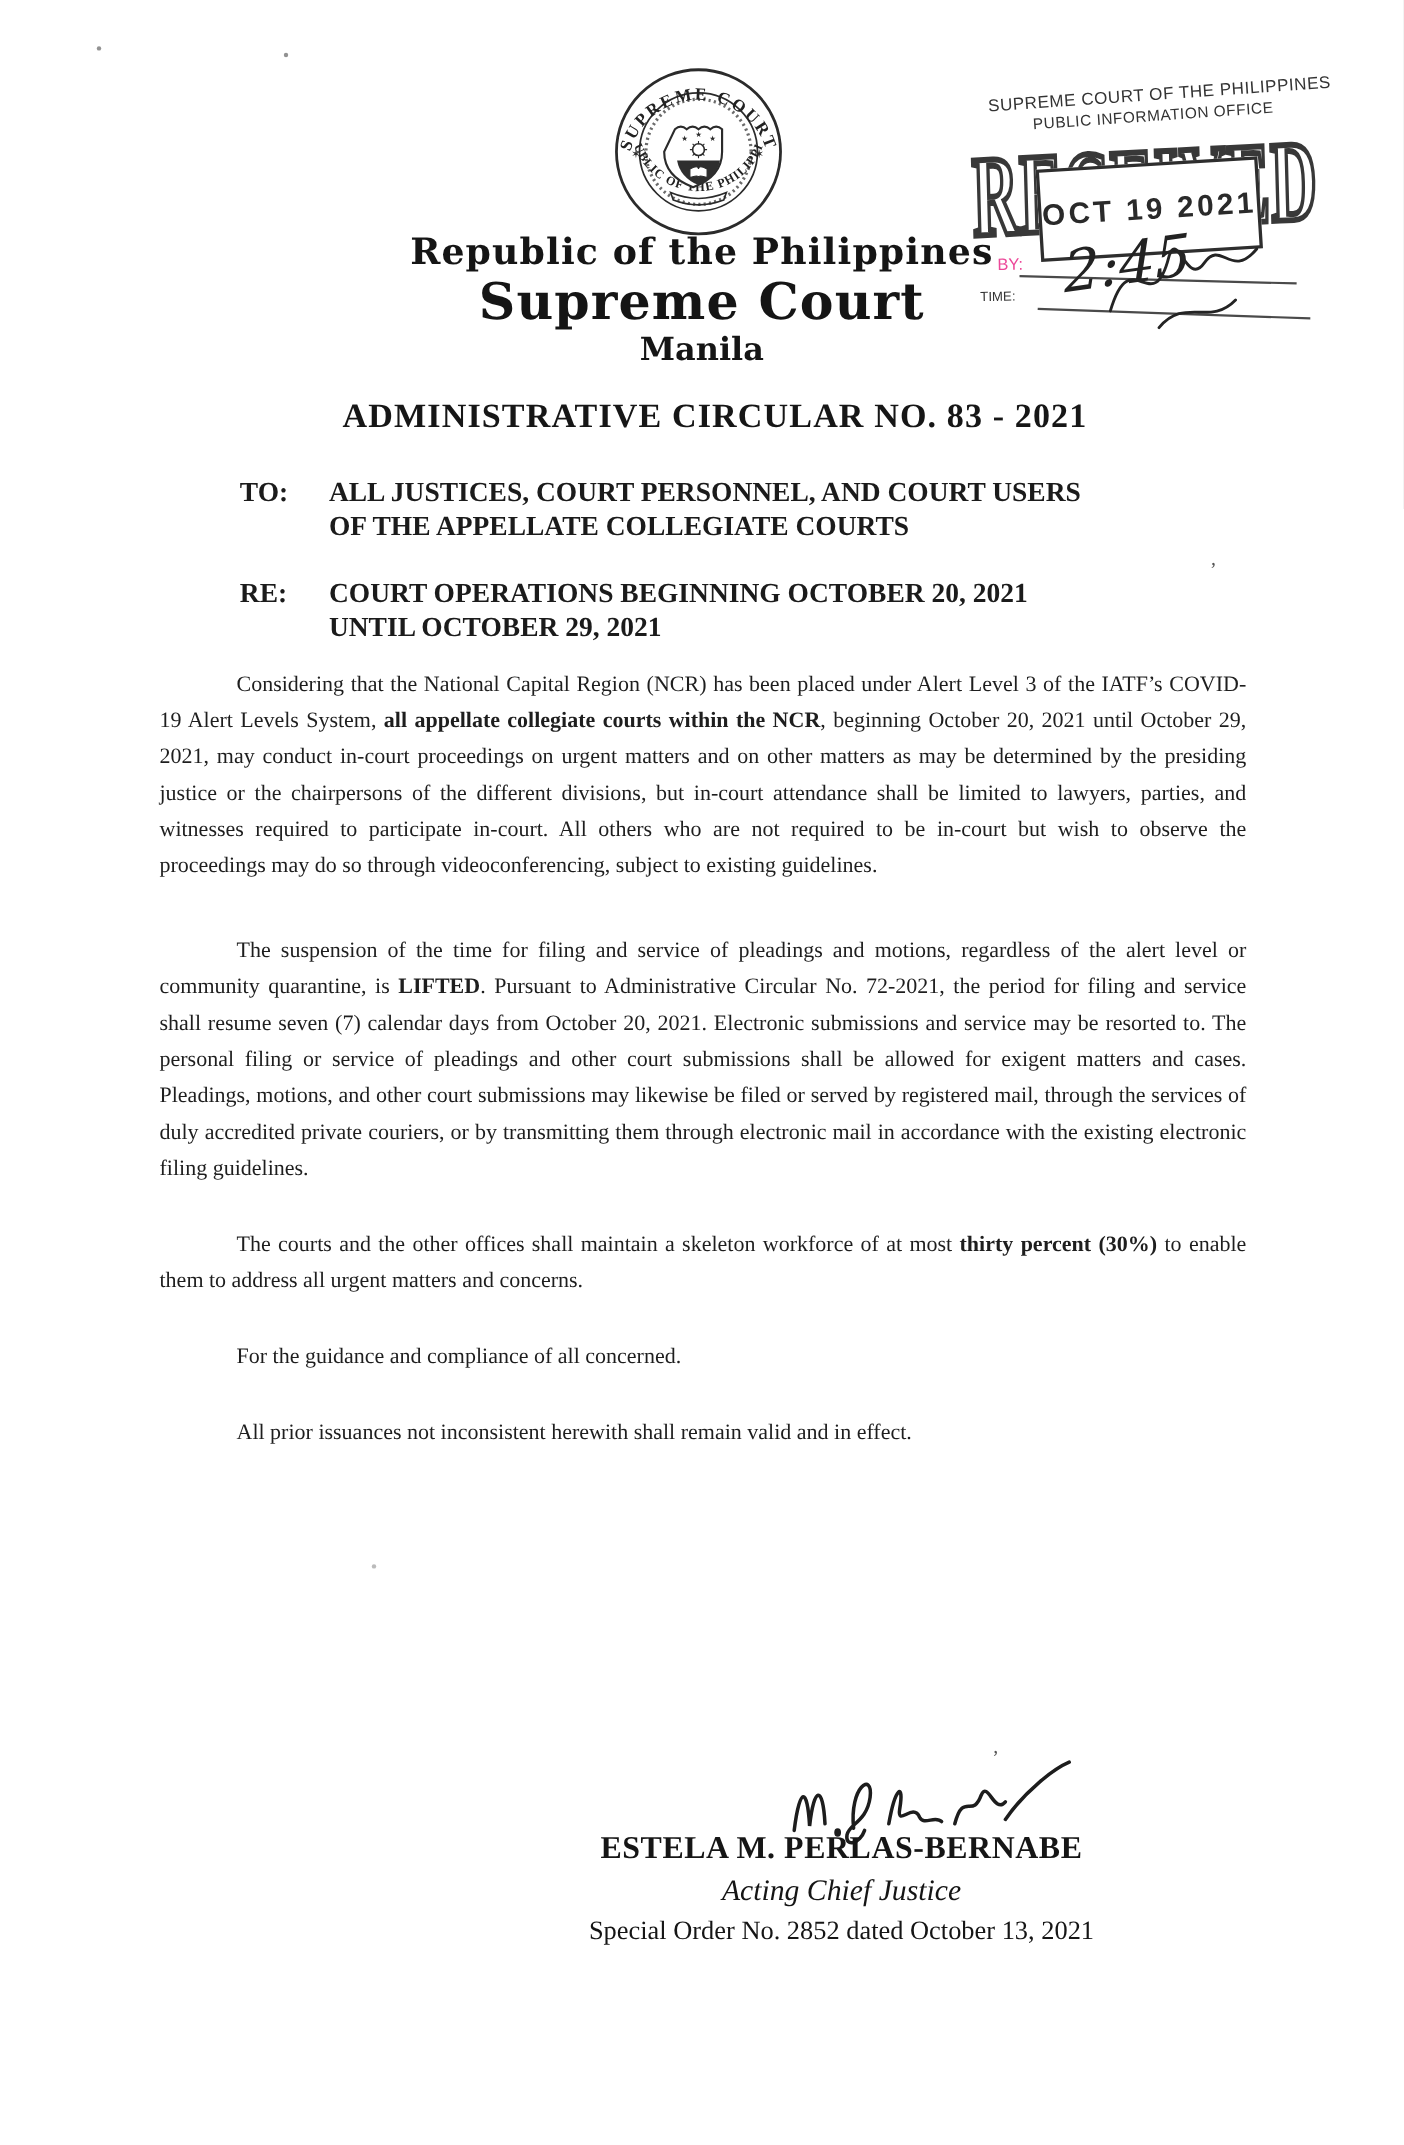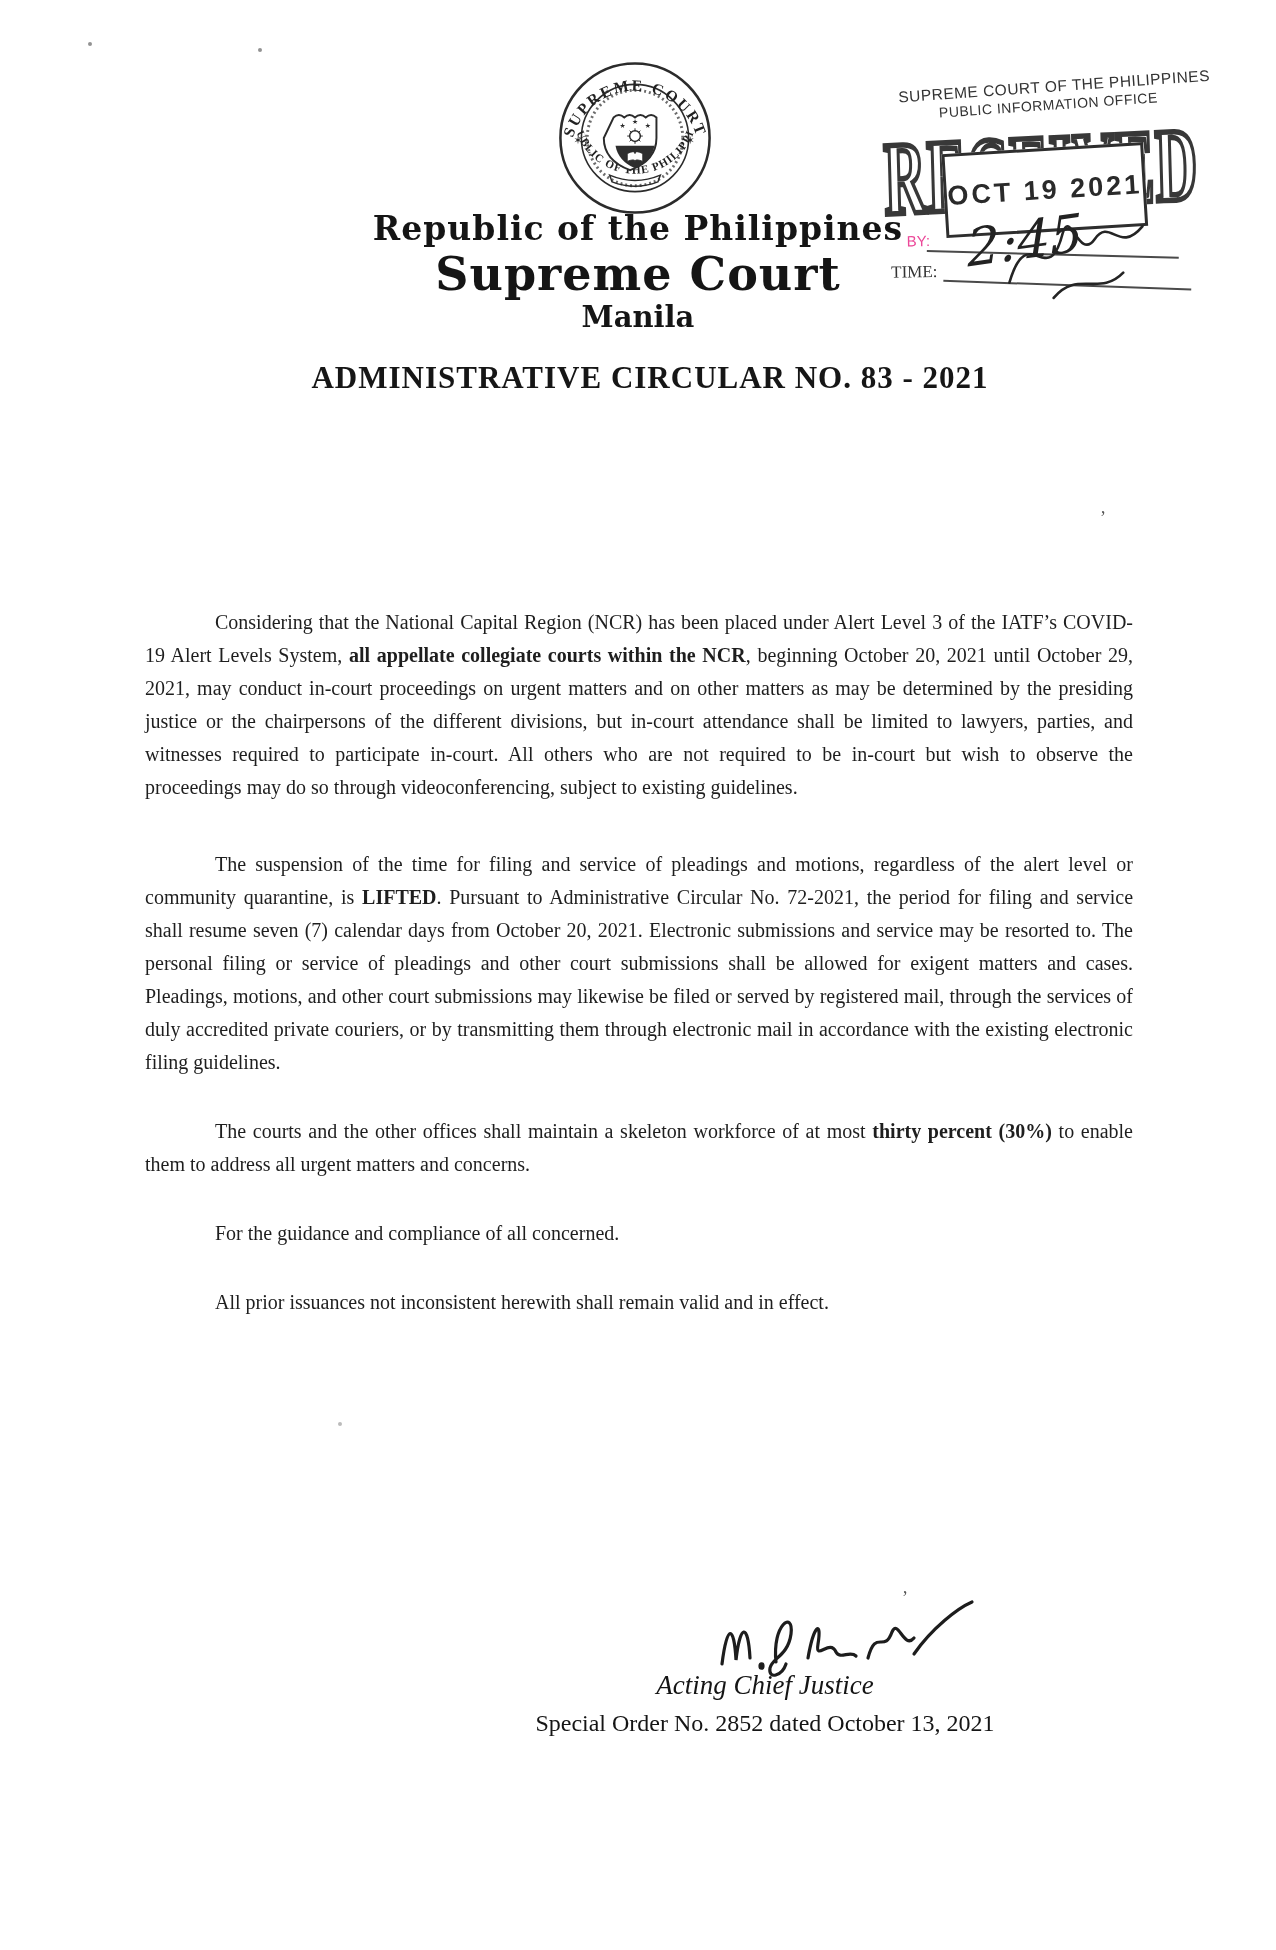--- a/index.html
+++ b/index.html
@@ -29,21 +29,21 @@
   .received{left:2px;top:44px;font-family:"Liberation Serif",serif;font-weight:bold;
             font-size:58px;letter-spacing:1px;white-space:nowrap;
             color:#ffffff;-webkit-text-stroke:3px #383838;
             text-shadow:0 0 1px #555;
             transform:scaleY(1.8) rotate(-1deg);transform-origin:top left;}
   .datebox{left:62px;top:76px;width:196px;height:78px;background:#ffffff;
            border:3.5px solid #2e2e2e;transform:rotate(-2.5deg);z-index:3;
            display:flex;align-items:center;justify-content:center;}
   .datetext{font-size:27px;font-weight:600;letter-spacing:3px;color:#2a2a2a;white-space:nowrap;}
   .bylab{left:24px;top:158px;font-size:15px;color:#ec4899;}
-  .timelab{left:8px;top:188px;font-size:17px;color:#333;font-family:Liberation Serif, serif;}
+  .timelab{left:8px;top:188px;font-size:12px;color:#333;}
   .sline{border-top:2px solid #4a4a4a;height:0;}
   .byline{left:44px;top:176px;width:252px;transform:rotate(2.5deg);transform-origin:left;}
   .timeline{left:60px;top:206px;width:248px;transform:rotate(3deg);transform-origin:left;}
   .timeval{left:84px;top:138px;font-family:"DejaVu Serif",serif;font-style:italic;
            font-size:52px;color:#222;transform:rotate(-7deg) skewX(-6deg);z-index:4;}
   .stamp-sig{left:118px;top:128px;z-index:4;}
 
   
   .doc-title{left:0;top:360px;width:1300px;text-align:center;font-weight:bold;
              font-size:31px;letter-spacing:1px;color:#161616;white-space:nowrap;}
@@ -133,40 +133,51 @@
     <div class="abs timelab">TIME:</div>
     <div class="abs sline timeline"></div>
     <div class="abs timeval">2:45</div>
     <svg class="abs stamp-sig" width="170" height="110" viewBox="0 0 170 110">
       <path d="M8,82 C28,18 46,92 62,34 C70,8 78,62 94,40 C110,18 118,56 142,28 M52,98 C76,70 98,98 122,74" fill="none" stroke="#242424" stroke-width="2.6" stroke-linecap="round"></path>
     </svg>
   </div>
 
   <div class="abs doc-title">ADMINISTRATIVE CIRCULAR NO. 83 - 2021</div>
 
+  <div class="abs addr">
+    <div class="addr-row">
+      <div class="addr-label">TO:</div>
+      <div class="addr-text">ALL JUSTICES, COURT PERSONNEL, AND COURT USERS OF THE APPELLATE COLLEGIATE COURTS</div>
+    </div>
+    <div class="addr-row">
+      <div class="addr-label">RE:</div>
+      <div class="addr-text">COURT OPERATIONS BEGINNING OCTOBER 20, 2021 UNTIL OCTOBER 29, 2021</div>
+    </div>
+  </div>
 
   <div class="abs bodytext">
     <p class="p1"><span>Considering that the National Capital Region (NCR) has been placed under Alert Level 3 of the IATF’s COVID-19 Alert Levels System, </span><span class="b">all appellate collegiate courts within the NCR</span><span>, beginning October 20, 2021 until October 29, 2021, may conduct in-court proceedings on urgent matters and on other matters as may be determined by the presiding justice or the chairpersons of the different divisions, but in-court attendance shall be limited to lawyers, parties, and witnesses required to participate in-court. All others who are not required to be in-court but wish to observe the proceedings may do so through videoconferencing, subject to existing guidelines.</span></p>
     <p><span>The suspension of the time for filing and service of pleadings and motions, regardless of the alert level or community quarantine, is </span><span class="b">LIFTED</span><span>. Pursuant to Administrative Circular No. 72-2021, the period for filing and service shall resume seven (7) calendar days from October 20, 2021. Electronic submissions and service may be resorted to. The personal filing or service of pleadings and other court submissions shall be allowed for exigent matters and cases. Pleadings, motions, and other court submissions may likewise be filed or served by registered mail, through the services of duly accredited private couriers, or by transmitting them through electronic mail in accordance with the existing electronic filing guidelines.</span></p>
     <p><span>The courts and the other offices shall maintain a skeleton workforce of at most </span><span class="b">thirty percent (30%)</span><span> to enable them to address all urgent matters and concerns.</span></p>
     <p><span>For the guidance and compliance of all concerned.</span></p>
     <p><span>All prior issuances not inconsistent herewith shall remain valid and in effect.</span></p>
   </div>
 
   <div class="abs sigblock">
     <svg class="sigmark" width="270" height="82" viewBox="0 0 270 82">
       <g fill="none" stroke="#1d1d1d" stroke-width="3.2" stroke-linecap="round">
         <path d="M12,68 C17,28 24,28 26,64 C30,28 38,26 40,62"></path>
         <path d="M50,70 C50,67 53,67 53,70 C53,73 50,73 50,70"></path>
         <path d="M66,66 C62,28 84,14 81,38 C78,60 62,62 60,72 C58,84 72,80 76,68"></path>
         <path d="M98,62 C104,28 112,24 108,48 C105,66 120,42 126,56 C130,64 140,54 146,60"></path>
         <path d="M158,62 C166,32 174,58 182,36 C188,22 194,54 204,42"></path>
         <path d="M204,58 C222,32 248,12 262,6"></path>
       </g>
     </svg>
+    <div class="signame">ESTELA M. PERLAS-BERNABE</div>
     <div class="sigrole">Acting Chief Justice</div>
     <div class="sigorder">Special Order No. 2852 dated October 13, 2021</div>
   </div>
 
   <div class="abs speck" style="left:88px;top:42px;"></div>
   <div class="abs speck" style="left:258px;top:48px;"></div>
   <div class="abs tick" style="left:1100px;top:508px;">’</div>
   <div class="abs tick" style="left:902px;top:1588px;">’</div>
   <div class="abs speck" style="left:338px;top:1422px;opacity:.5;"></div>
 

